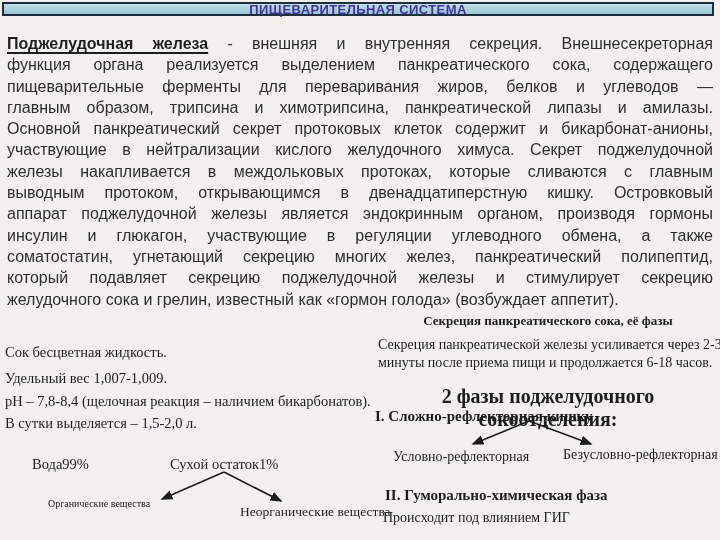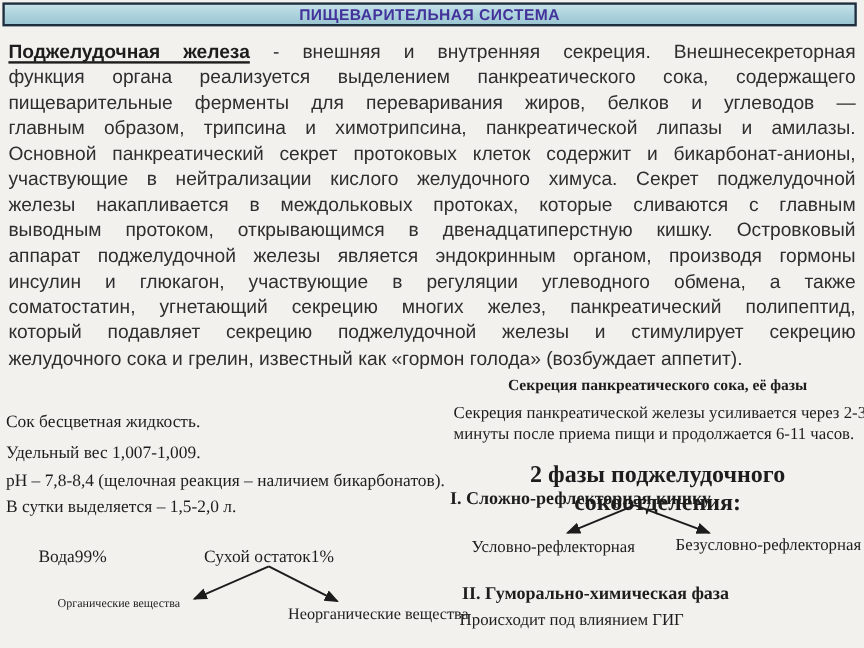--- a/index.html
+++ b/index.html
@@ -5,21 +5,21 @@
   html,body{margin:0;padding:0;}
   body{width:720px;height:540px;overflow:hidden;}
   .slide{
     position:relative;width:720px;height:540px;
     background:#f2f1ee;
     font-family:"Liberation Sans",sans-serif;
     color:#2e2e2e;
   }
   
   .header-bar{
-    position:absolute;left:2px;top:2px;width:712px;height:20px;
+    position:absolute;left:2px;top:2px;width:712px;height:14px;
     background:linear-gradient(to bottom,#c5e2ea 0%,#aed4de 45%,#9cc6d2 100%);
     border:2px solid #1d2f3f;
     box-sizing:border-box;
     display:flex;align-items:center;justify-content:center;
   }
   .header-title{
     font-size:13px;font-weight:bold;letter-spacing:.4px;
     color:#44329b;
   }
   
@@ -107,21 +107,21 @@
     </defs>
     <line x1="84" y1="6" x2="22" y2="33" stroke="#1c1c1c" stroke-width="1.6" marker-end="url(#ah1)"></line>
     <line x1="84" y1="6" x2="141" y2="35" stroke="#1c1c1c" stroke-width="1.6" marker-end="url(#ah1)"></line>
   </svg>
 
   <div class="abs serif organic">Органические вещества</div>
   <div class="abs serif inorganic">Неорганические вещества</div>
 
   <div class="abs serif right-title">Секреция панкреатического сока, её фазы</div>
   <div class="abs serif right-intro ri1">Секреция панкреатической железы усиливается через 2-3</div>
-  <div class="abs serif right-intro ri2">минуты после приема пищи и продолжается 6-11 часов.</div>
+  <div class="abs serif right-intro ri2">минуты после приема пищи и продолжается 6-18 часов.</div>
   <div class="abs serif right-subtitle">2 фазы поджелудочного сокоотделения:</div>
   <div class="abs serif phase1-title">I. Сложно-рефлекторная кишку</div>
 
   <svg class="arrows" style="left:455px;top:418px;" width="150" height="34" viewBox="0 0 150 34">
     <defs>
       <marker id="ah2" markerWidth="9" markerHeight="8" refX="6.5" refY="3" orient="auto">
         <path d="M0,0 L7.5,3 L0,6 z" fill="#1c1c1c"></path>
       </marker>
     </defs>
     <line x1="74" y1="3" x2="18" y2="26" stroke="#1c1c1c" stroke-width="1.6" marker-end="url(#ah2)"></line>

